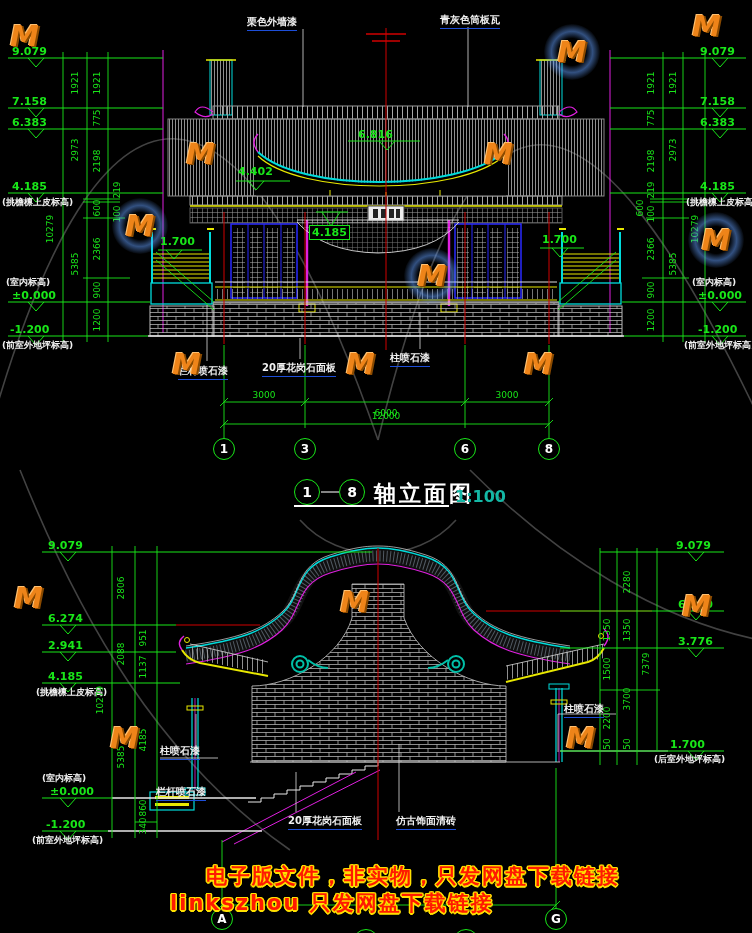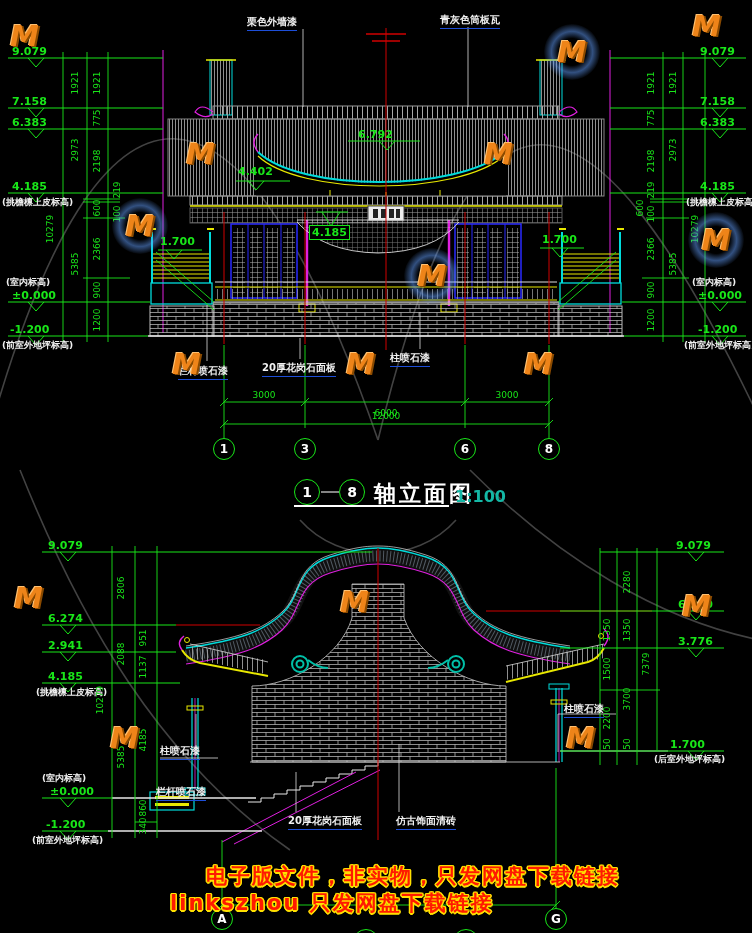--- a/index.html
+++ b/index.html
@@ -247,21 +247,21 @@
     </g>
   </g>
 </svg>
 
 <div class="t note" style="left:247px;top:15px">栗色外墙漆</div>
 <div class="t note" style="left:440px;top:13px">青灰色筒板瓦</div>
 <div class="t note" style="left:178px;top:364px">栏杆喷石漆</div>
 <div class="t note" style="left:262px;top:361px">20厚花岗石面板</div>
 <div class="t note" style="left:390px;top:351px">柱喷石漆</div>
 
-<div class="t g" style="left:358px;top:128px">6.792</div>
+<div class="t g" style="left:358px;top:128px">6.816</div>
 <div class="t g" style="left:238px;top:165px">4.402</div>
 <div class="t gb" style="left:309px;top:225px">4.185</div>
 <div class="t g" style="left:160px;top:235px">1.700</div>
 <div class="t g" style="left:542px;top:233px">1.700</div>
 
 <div class="t g" style="left:12px;top:45px">9.079</div>
 <div class="t g" style="left:12px;top:95px">7.158</div>
 <div class="t g" style="left:12px;top:116px">6.383</div>
 <div class="t g" style="left:12px;top:180px">4.185</div>
 <div class="t br" style="left:2px;top:196px">(挑檐檩上皮标高)</div>

